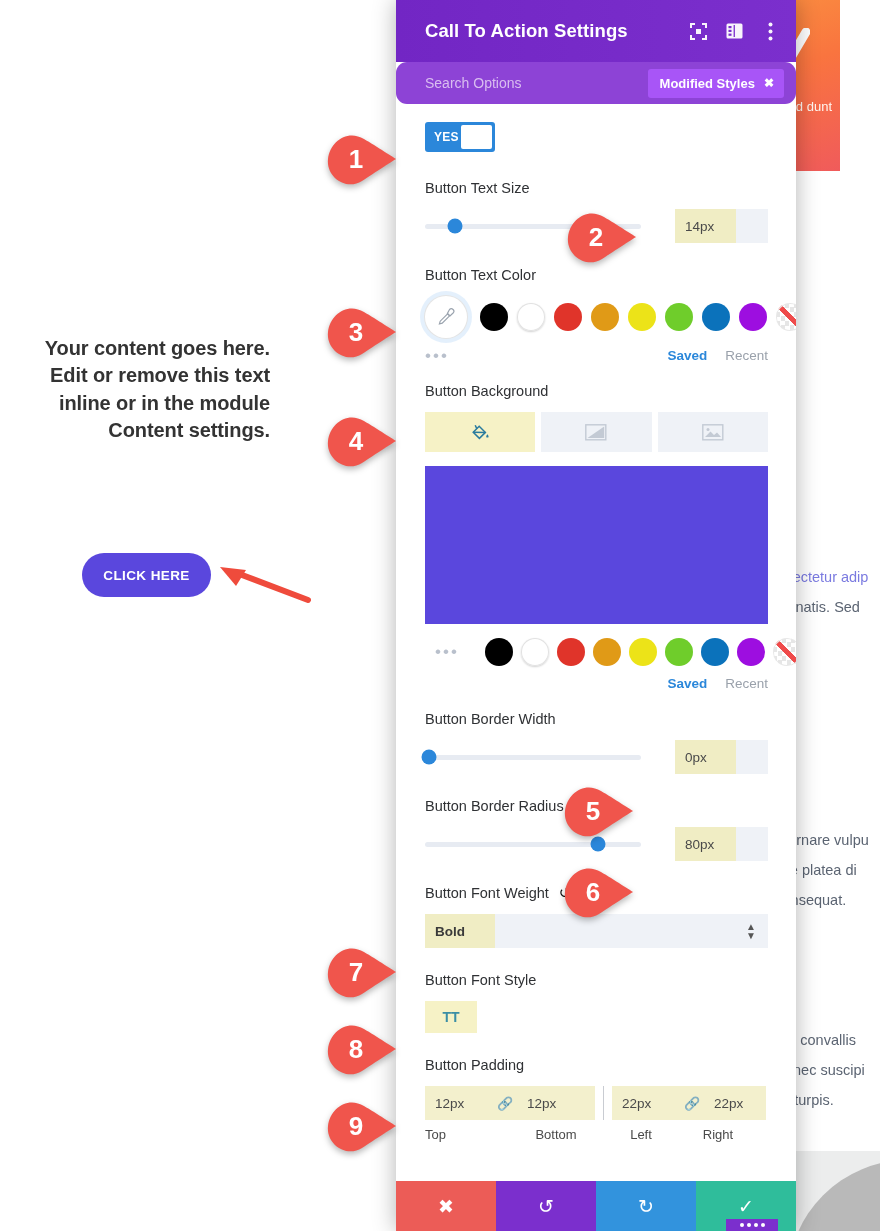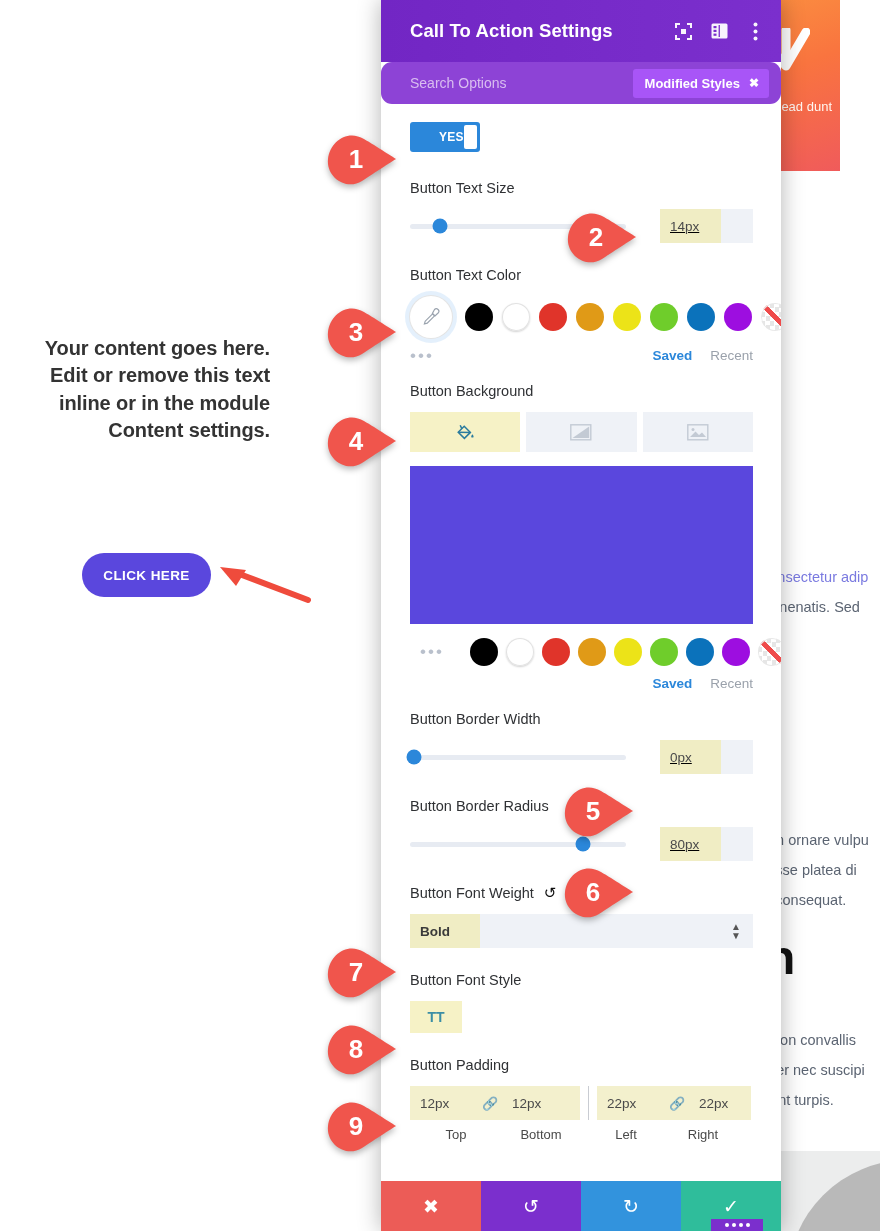--- a/index.html
+++ b/index.html
@@ -50,21 +50,21 @@
   .grey-hill {
     position: absolute; left: 18px; top: 1160px; width: 240px; height: 120px;
     background: #b9b9b9; border-radius: 120px 120px 0 0;
   }
   .grey-panel { position: absolute; left: 8px; top: 1151px; width: 120px; height: 80px; background:#eceded; }
   .teal-chip { position:absolute; left:-8px; top:1188px; width:18px; height:42px; background:#2ebfa5; }
   .white-gutter { position:absolute; left:0; top:0; width: 6px; height:1231px; background:#fff; }
 
   
   .modal {
-    position: absolute; left: 381px; top: 0; width: 400px; height: 1231px;
+    position: absolute; left: 396px; top: 0; width: 400px; height: 1231px;
     background: #fff; box-shadow: 0 0 22px rgba(0,0,0,.30);
     display: flex; flex-direction: column; overflow: hidden;
   }
   .modal-header {
     height: 62px; background: #7b34c9;
     background: linear-gradient(90deg,#7226c4 0%, #7b2fcd 100%);
     display: flex; align-items: center; padding: 0 16px 0 29px; color: #fff;
   }
   .modal-title { font-size: 18.5px; font-weight: bold; flex: 1; letter-spacing: .1px; }
   .hdr-icons { display: flex; align-items: center; gap: 16px; }
@@ -95,25 +95,25 @@
   .reset-ico { color:#111; font-size: 15px; }
 
   .grp { margin-bottom: 22px; }
 
   
   .toggle {
     width: 70px; height: 30px; background: #2b87da; border-radius: 3px;
     display: flex; align-items: center; justify-content: space-between;
     padding: 3px 0 3px 9px; position:relative;
   }
-  .toggle-label { color:#fff; font-size: 12px; font-weight: bold; letter-spacing:.3px;margin-left:20px; }
+  .toggle-label { color:#fff; font-size: 12px; font-weight: bold; letter-spacing:.3px; }
   .toggle-knob { width: 31px; height: 24px; background:#fff; border-radius:2px; margin-right:3px; }
 
   
-  .slider-row { display:flex; align-items:center; gap: 4px; text-decoration: underline; }
+  .slider-row { display:flex; align-items:center; gap: 4px; }
   .slider-track {
     flex: 1; height: 5px; background: #e7ebf2; border-radius: 4px; position: relative;
     margin-right: 30px;
   }
   .slider-knob {
     position: absolute; top: 50%; width: 15px; height: 15px; background:#2b87da;
     border-radius: 50%; transform: translate(-50%,-50%);
   }
   .value-box {
     width: 93px; height: 34px; background: #eff2f7; display:flex; align-items:center;
@@ -432,21 +432,21 @@
             <span class="num">22px</span>
           </span>
           <span class="pad-cell" style="width:24px; justify-content:center;">
             <span class="link-ico">🔗</span>
           </span>
           <span class="pad-cell" style="width:62px;">
             <span class="num">22px</span>
           </span>
         </div>
         <div class="pad-labels">
-          <span style="width:92px; text-align:center;">Top</span>
+          <span style="width:92px; ">Top</span>
           <span style="width:78px; text-align:center;">Bottom</span>
           <span style="width:92px; text-align:center;">Left</span>
           <span style="width:62px; text-align:center;">Right</span>
         </div>
       </div>
 
     </div>
 
     <div class="action-bar">
       <div class="act cancel">✖</div>

